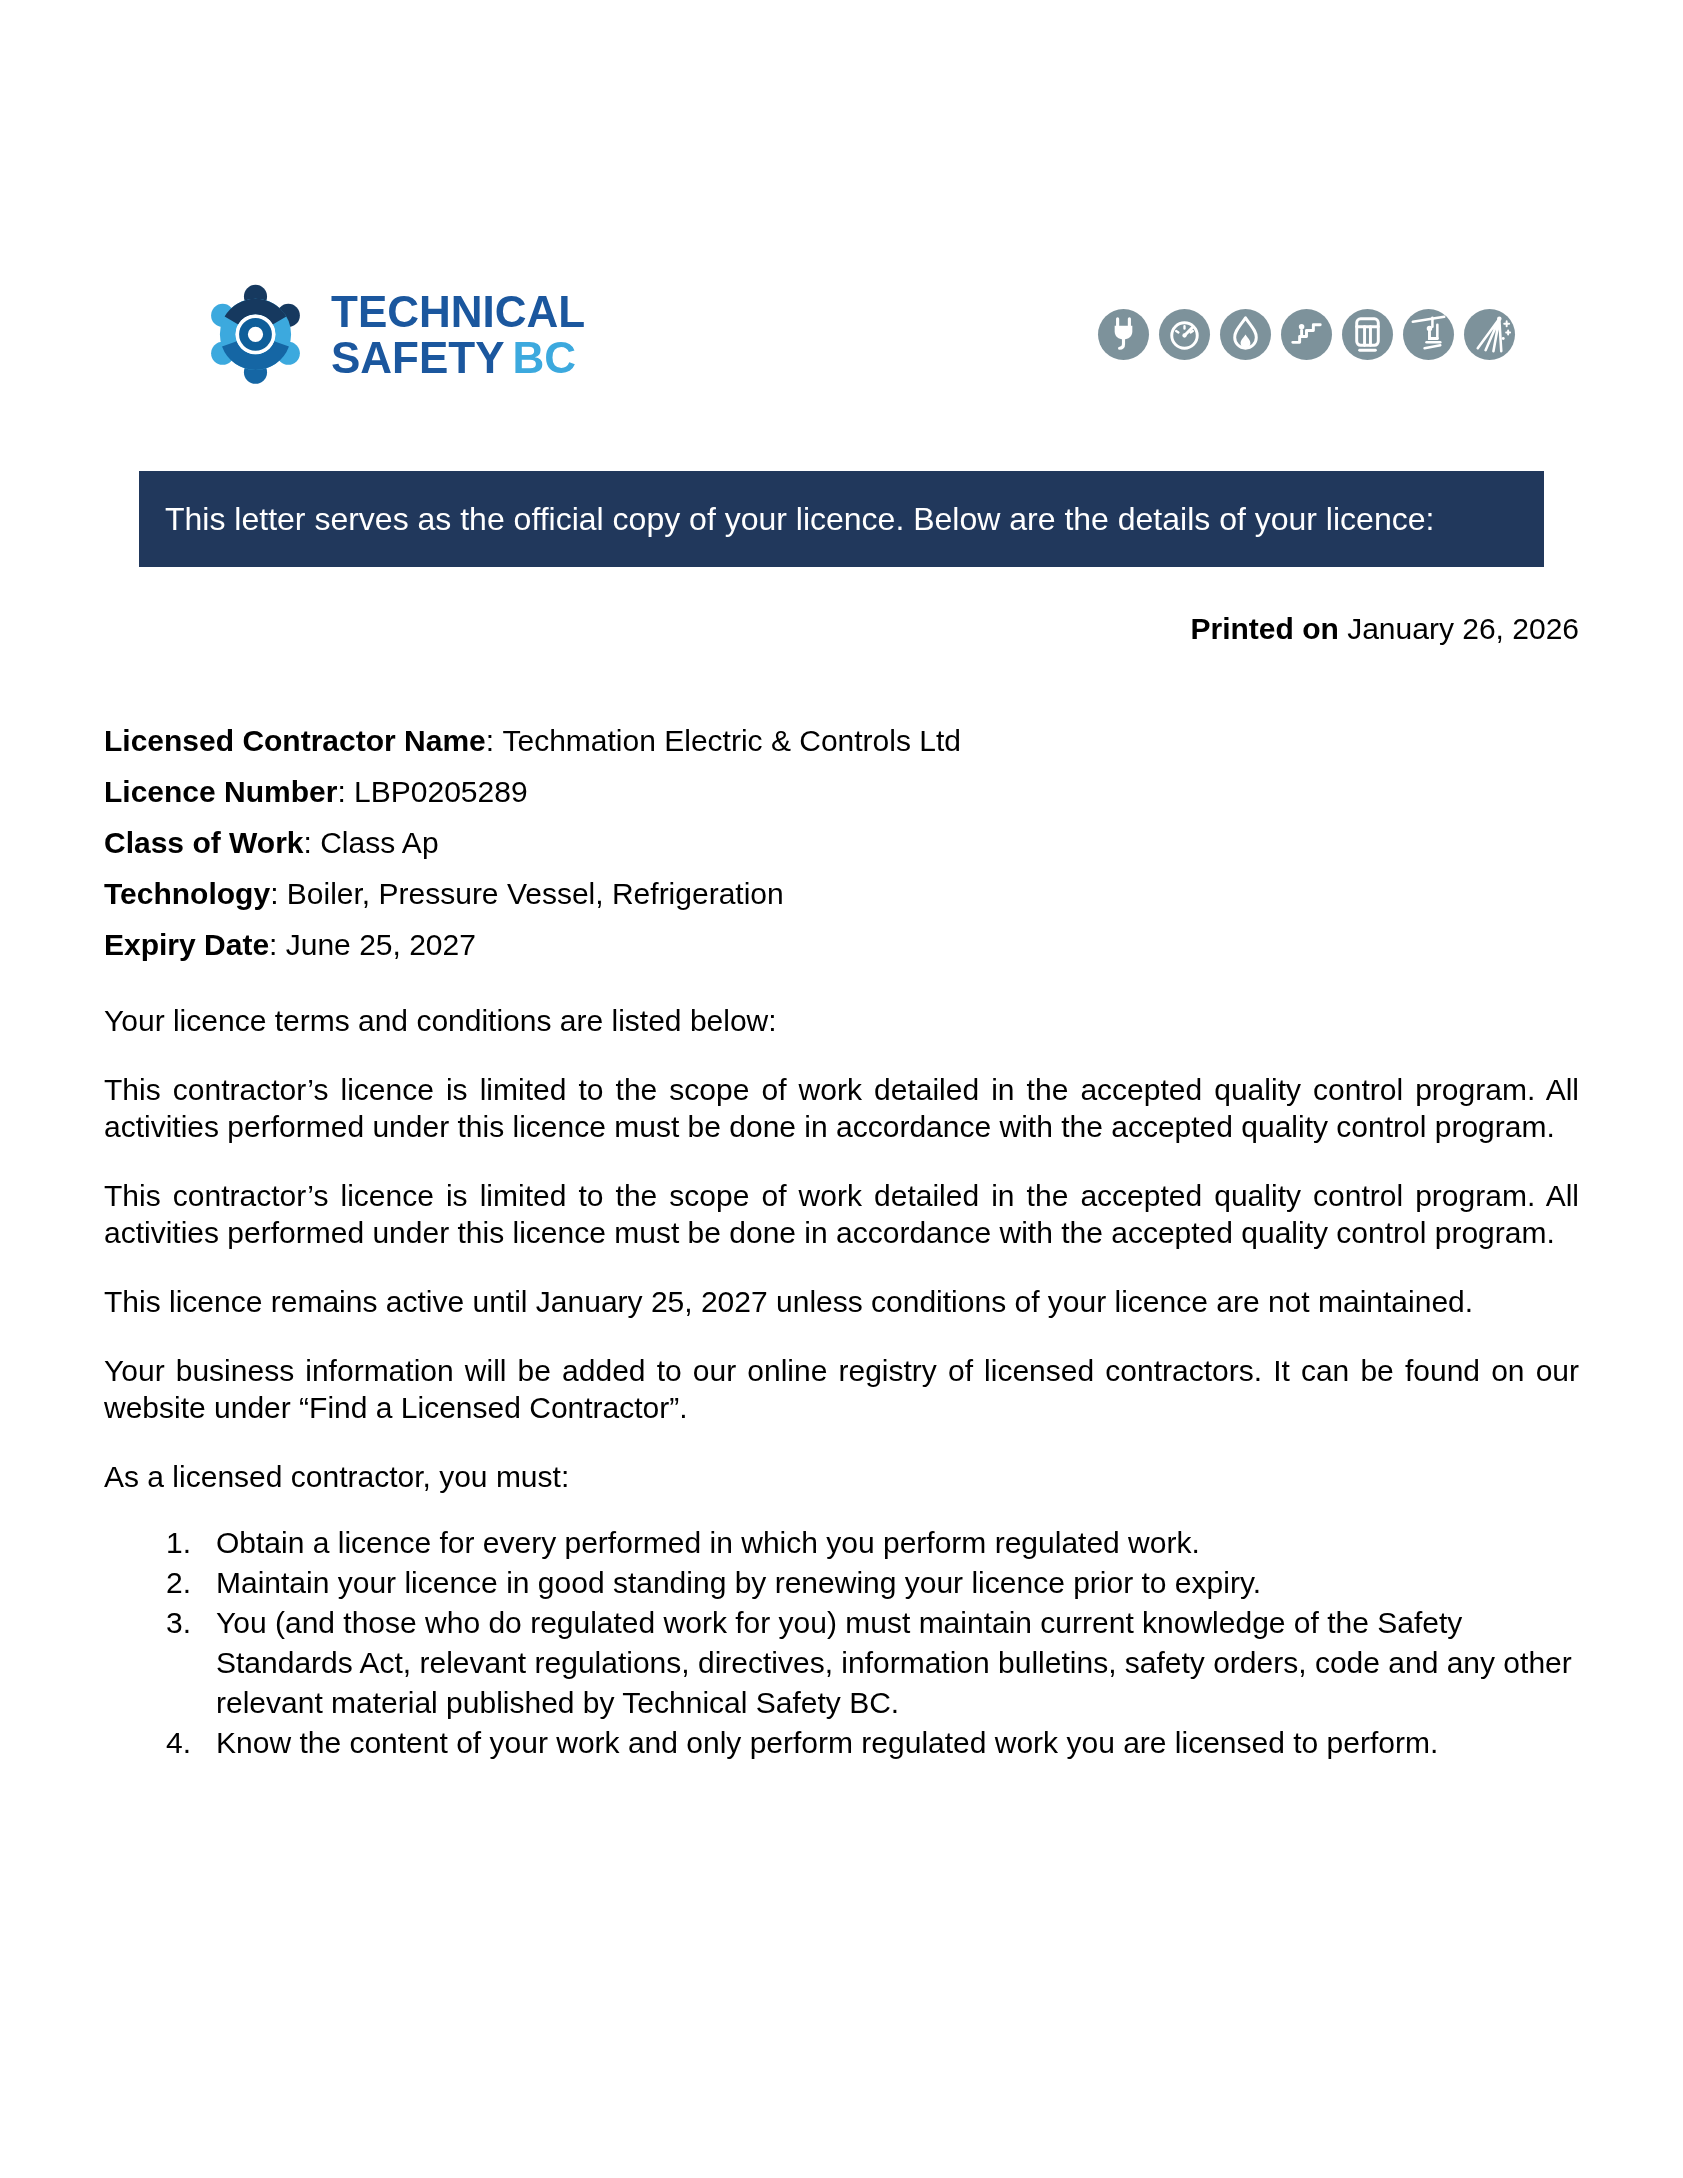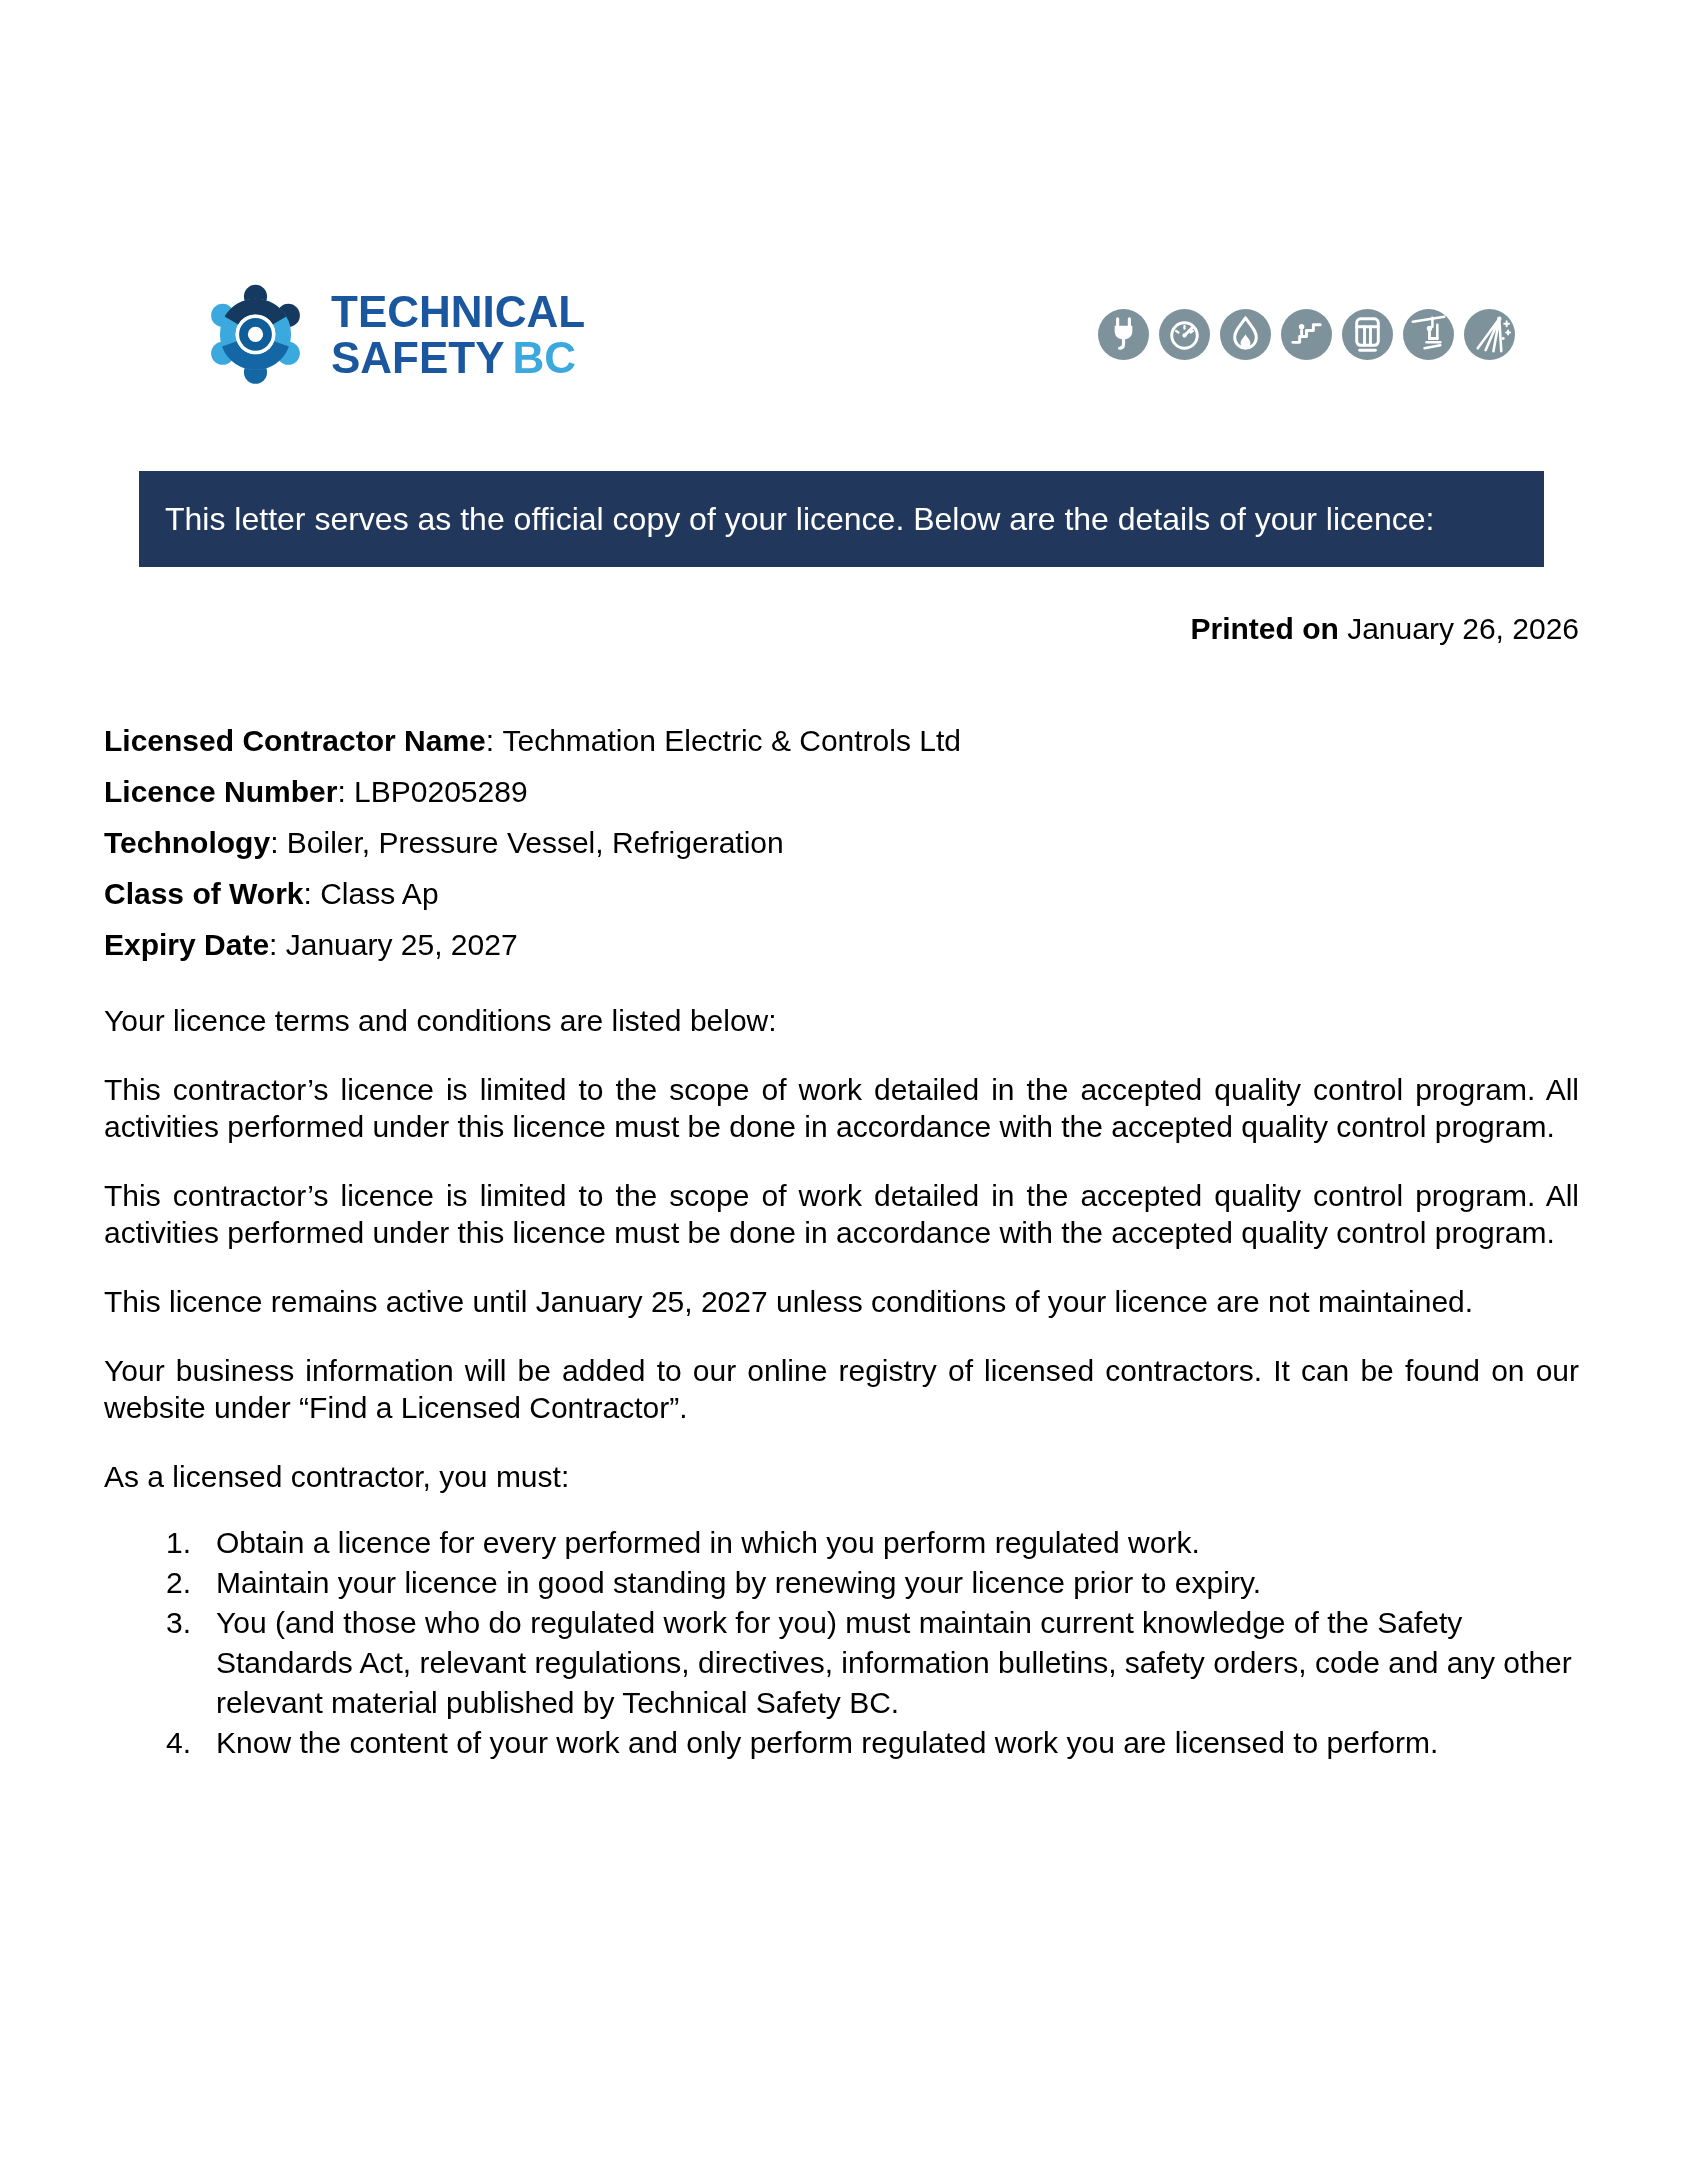--- a/index.html
+++ b/index.html
@@ -163,27 +163,27 @@
     </div>
 
     <div class="details">
       <div class="detail-row">
         <span class="detail-label">Licensed Contractor Name</span><span class="detail-value">Techmation Electric &amp; Controls Ltd</span>
       </div>
       <div class="detail-row">
         <span class="detail-label">Licence Number</span><span class="detail-value">LBP0205289</span>
       </div>
       <div class="detail-row">
+        <span class="detail-label">Class of Work</span><span class="detail-value">Class Ap</span>
+      </div>
+      <div class="detail-row">
         <span class="detail-label">Technology</span><span class="detail-value">Boiler, Pressure Vessel, Refrigeration</span>
       </div>
       <div class="detail-row">
-        <span class="detail-label">Class of Work</span><span class="detail-value">Class Ap</span>
-      </div>
-      <div class="detail-row">
-        <span class="detail-label">Expiry Date</span><span class="detail-value">January 25, 2027</span>
+        <span class="detail-label">Expiry Date</span><span class="detail-value">June 25, 2027</span>
       </div>
     </div>
 
     <p class="para first">Your licence terms and conditions are listed below:</p>
     <p class="para just">This contractor’s licence is limited to the scope of work detailed in the accepted quality control program. All activities performed under this licence must be done in accordance with the accepted quality control program.</p>
     <p class="para just">This contractor’s licence is limited to the scope of work detailed in the accepted quality control program. All activities performed under this licence must be done in accordance with the accepted quality control program.</p>
     <p class="para just">This licence remains active until January 25, 2027 unless conditions of your licence are not maintained.</p>
     <p class="para just">Your business information will be added to our online registry of licensed contractors. It can be found on our website under “Find a Licensed Contractor”.</p>
     <p class="para">As a licensed contractor, you must:</p>
 

